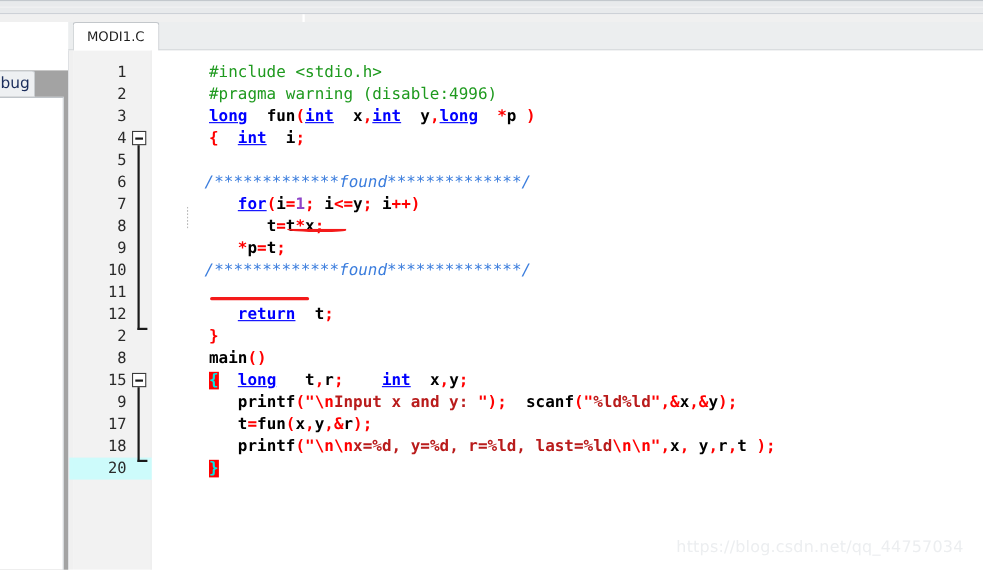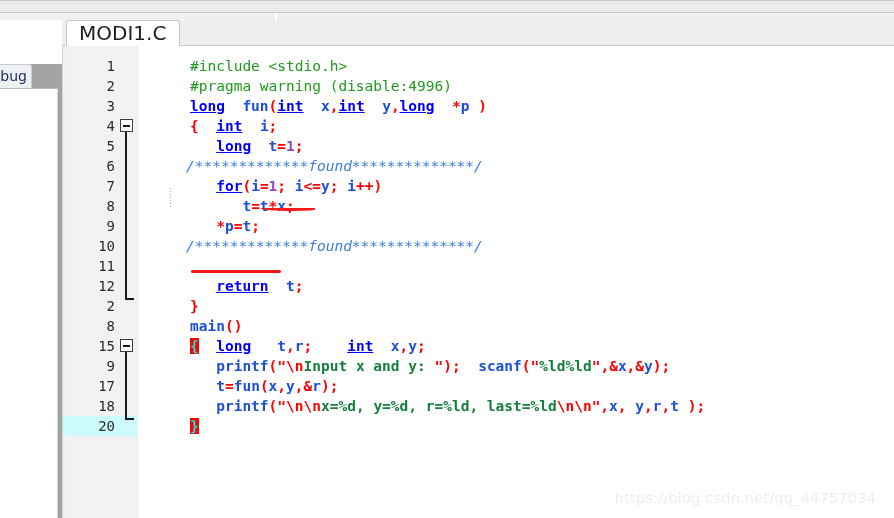--- a/index.html
+++ b/index.html
@@ -63,21 +63,21 @@
     border-bottom: 1px solid #c8ccd0;
   }
   .tab {
     position: absolute; left: 4px; top: 0px; height: 27px;
     padding: 0 13px 0 12px;
     background: #ffffff;
     border-left: 1px solid #c3c7cb;
     border-right: 1px solid #c3c7cb;
     border-top: 1px solid #c3c7cb;
     border-top-left-radius: 3px; border-top-right-radius: 3px;
-    font-size: 20px; color: #1d1d1d; line-height: 25px;
+    font-size: 12px; color: #1d1d1d; line-height: 25px;
     white-space: nowrap;
     font-family: "DejaVu Sans", sans-serif;
   }
 
   
   .editor {
     position: absolute; left: 62px; top: 46px; width: 832px; height: 472px;
     background: #ffffff;
     border-left: 1px solid #d6d9dc;
   }
@@ -114,22 +114,22 @@
   .cur-highlight {
     position: absolute; left: 0px; width: 100%; height: 20px;
     background: #cdfbfb;
   }
 
   
   .kw   { color: #0000ff; font-weight: bold; text-decoration: underline; }
   .pre  { color: #1f9a1f; }
   .cmt  { color: #3b7ddd; font-style: italic; }
   .pun  { color: #ff0000; font-weight: bold; }
-  .id   { color: #1d4ed8; font-weight: bold; }
-  .str  { color: #15803d; font-weight: bold; }
+  .id   { color: #000000; font-weight: bold; }
+  .str  { color: #b91c1c; font-weight: bold; }
   .esc  { color: #ff0000; font-weight: bold; }
   .num  { color: #8e44c9; font-weight: bold; }
   .plain{ color: #000000; font-weight: bold; }
   .brace-hl { background: #ff0000; color: #00e8e8; font-weight: bold; }
 
   
   .foldbox {
     position: absolute; width: 13px; height: 13px;
     background: #ffffff; border: 1px solid #3b3b3b;
   }
@@ -232,21 +232,20 @@
       <div class="indentguide" style="left:32px; top:142px; height:20px;"></div>
 
       <div class="codeline" style="left:52px; top:10px;"><span class="pre">#include &lt;stdio.h&gt;</span></div>
 
       <div class="codeline" style="left:52px; top:30px;"><span class="pre">#pragma warning (disable:4996)</span></div>
 
       <div class="codeline" style="left:52px; top:50px;"><span class="kw">long</span><span class="plain">  </span><span class="id">fun</span><span class="pun">(</span><span class="kw">int</span><span class="plain">  </span><span class="id">x</span><span class="pun">,</span><span class="kw">int</span><span class="plain">  </span><span class="id">y</span><span class="pun">,</span><span class="kw">long</span><span class="plain">  </span><span class="pun">*</span><span class="id">p</span><span class="plain"> </span><span class="pun">)</span></div>
 
       <div class="codeline" style="left:52px; top:70px;"><span class="pun">{</span><span class="plain">  </span><span class="kw">int</span><span class="plain">  </span><span class="id">i</span><span class="pun">;</span></div>
 
-      <div class="codeline" style="left:52px; top:90px;"><span class="plain">   </span><span class="kw">long</span><span class="plain">  </span><span class="id">t</span><span class="pun">=</span><span class="num">1</span><span class="pun">;</span></div>
 
       <div class="codeline" style="left:48px; top:110px;"><span class="cmt">/*************found**************/</span></div>
 
       <div class="codeline" style="left:52px; top:130px;"><span class="plain">   </span><span class="kw">for</span><span class="pun">(</span><span class="id">i</span><span class="pun">=</span><span class="num">1</span><span class="pun">;</span><span class="plain"> </span><span class="id">i</span><span class="pun">&lt;=</span><span class="id">y</span><span class="pun">;</span><span class="plain"> </span><span class="id">i</span><span class="pun">++)</span></div>
 
       <div class="codeline" style="left:52px; top:150px;"><span class="plain">      </span><span class="id">t</span><span class="pun">=</span><span class="id">t</span><span class="pun">*</span><span class="id">x</span><span class="pun">;</span></div>
 
       <div class="codeline" style="left:52px; top:170px;"><span class="plain">   </span><span class="pun">*</span><span class="id">p</span><span class="pun">=</span><span class="id">t</span><span class="pun">;</span></div>
 
       <div class="codeline" style="left:48px; top:190px;"><span class="cmt">/*************found**************/</span></div>

